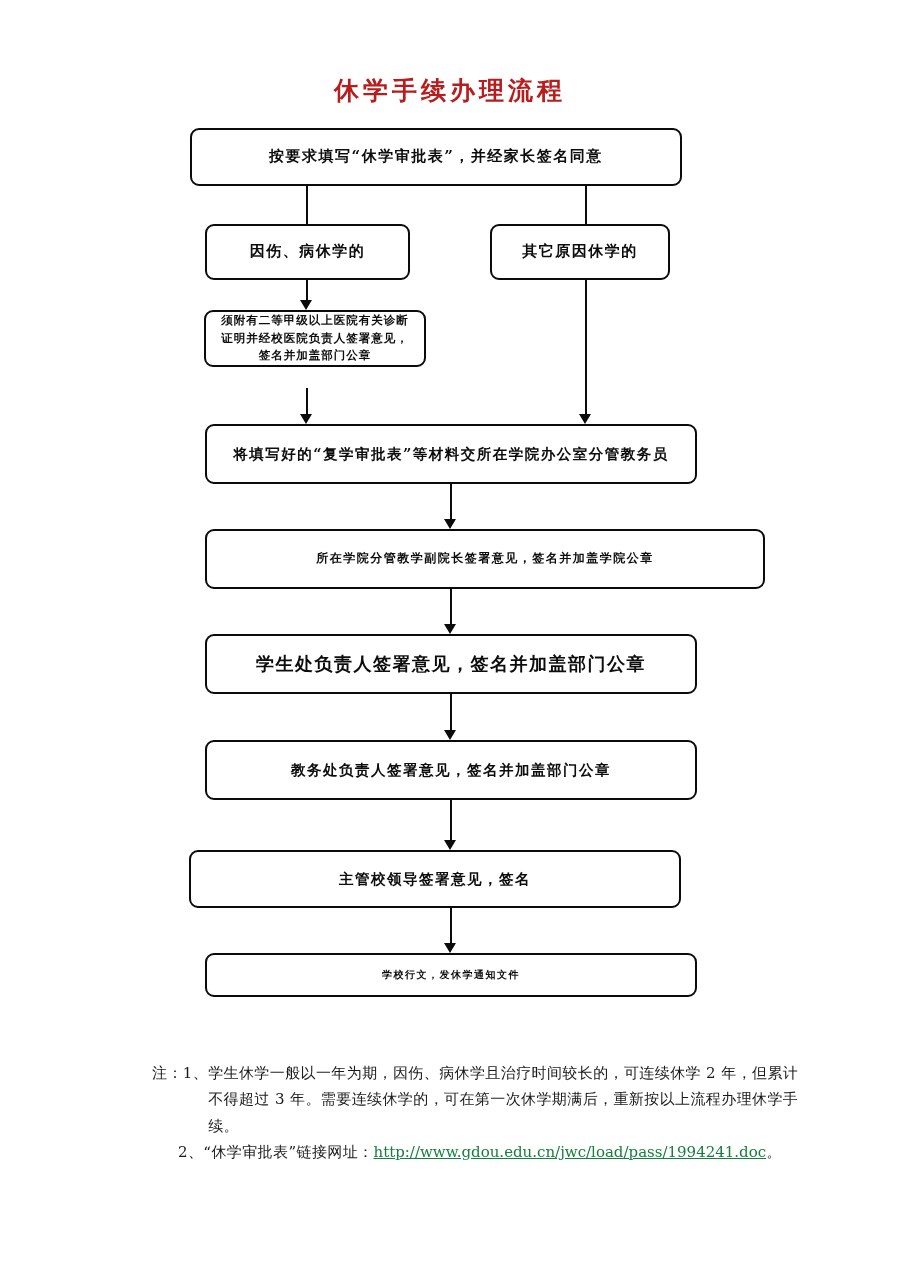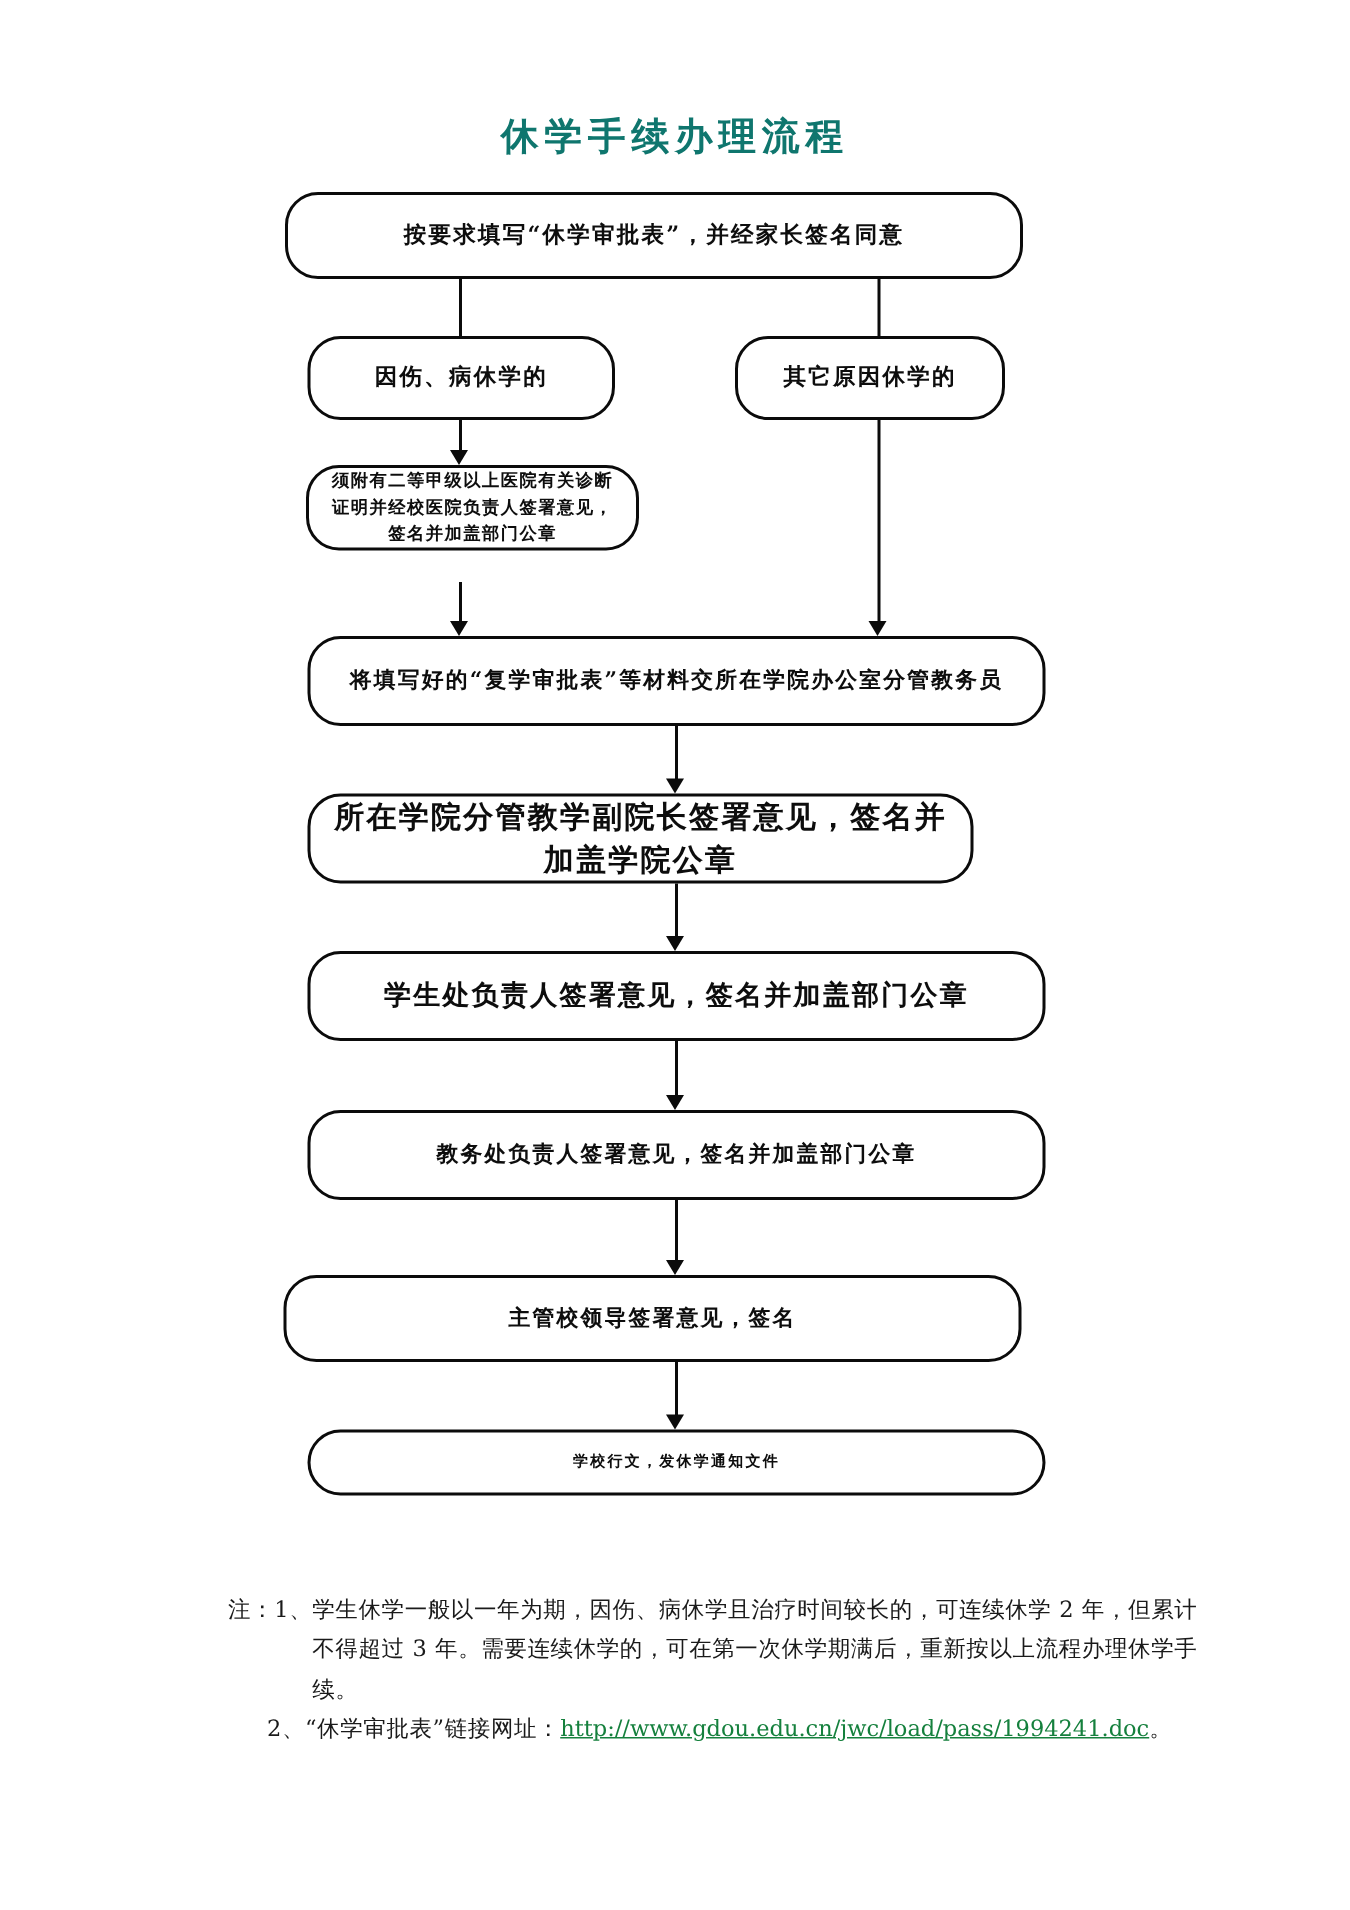--- a/index.html
+++ b/index.html
@@ -25,27 +25,27 @@
   .title {
     position: absolute;
     left: 0;
     top: 74px;
     width: 900px;
     text-align: center;
     font-family: "DejaVu Serif", "Liberation Serif", serif;
     font-weight: bold;
     font-size: 25px;
     letter-spacing: 4px;
-    color: #0f766e;
+    color: #b91c1c;
   }
   .node {
     position: absolute;
     box-sizing: border-box;
     border: 2.2px solid #0b0b0b;
-    border-radius: 22px;
+    border-radius: 9px;
     background: #ffffff;
     display: flex;
     align-items: center;
     justify-content: center;
     text-align: center;
     font-family: "DejaVu Serif", "Liberation Serif", serif;
     font-weight: bold;
     color: #0d0d0d;
     letter-spacing: 1.5px;
   }
@@ -55,21 +55,21 @@
     padding: 0 10px;
     line-height: 1.45;
   }
   
   .n-start   { left: 190px; top: 128px;  width: 492px; height: 58px;  font-size: 15px; }
   .n-left1   { left: 205px; top: 224px;  width: 205px; height: 56px;  font-size: 15px; }
   .n-right1  { left: 490px; top: 224px;  width: 180px; height: 56px;  font-size: 15px; }
   .n-med     { left: 204px; top: 310px;  width: 222px; height: 57px;  font-size: 11.5px; }
   .n-med .node-text { line-height: 1.55; letter-spacing: 1px; }
   .n-s1      { left: 205px; top: 424px;  width: 492px; height: 60px;  font-size: 14.5px; }
-  .n-s2      { left: 205px; top: 529px;  width: 444px; height: 60px;  font-size: 20px; }
+  .n-s2      { left: 205px; top: 529px;  width: 560px; height: 60px;  font-size: 12px; }
   .n-s3      { left: 205px; top: 634px;  width: 492px; height: 60px;  font-size: 18px; }
   .n-s4      { left: 205px; top: 740px;  width: 492px; height: 60px;  font-size: 14.5px; }
   .n-s5      { left: 189px; top: 850px;  width: 492px; height: 58px;  font-size: 14.5px; }
   .n-s6      { left: 205px; top: 953px;  width: 492px; height: 44px;  font-size: 10px; }
 
   
   .vline {
     position: absolute;
     width: 2.2px;
     background: #0b0b0b;

